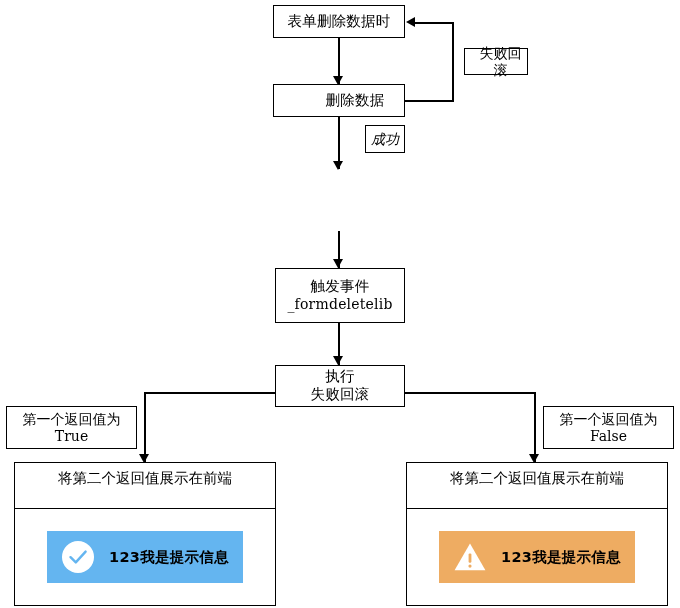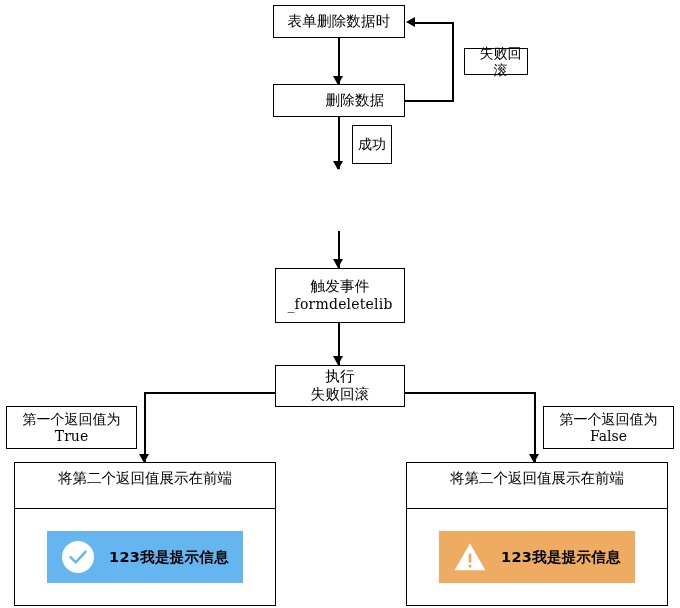--- a/index.html
+++ b/index.html
@@ -179,21 +179,21 @@
   </div>
 
   <div class="node" style="left:273px; top:84px; width:132px; height:33px;padding-left:32px;">
     <span class="ln">删除数据</span>
   </div>
 
   <div class="edge-label" style="left:464px; top:48px; width:64px; height:27px;padding-left:9px;">
     <span class="ln">失败回滚</span>
   </div>
 
-  <div class="edge-label" style="left:352px; top:125px; width:40px; height:39px;">
+  <div class="edge-label" style="left:365px; top:125px; width:40px; height:28px;font-style:italic;">
     <span class="ln">成功</span>
   </div>
 
 
   <div class="node" style="left:275px; top:268px; width:130px; height:55px;">
     <span class="ln">触发事件</span>
     <span class="ln mono-serif">_formdeletelib</span>
   </div>
 
   <div class="node" style="left:275px; top:365px; width:130px; height:42px;">

